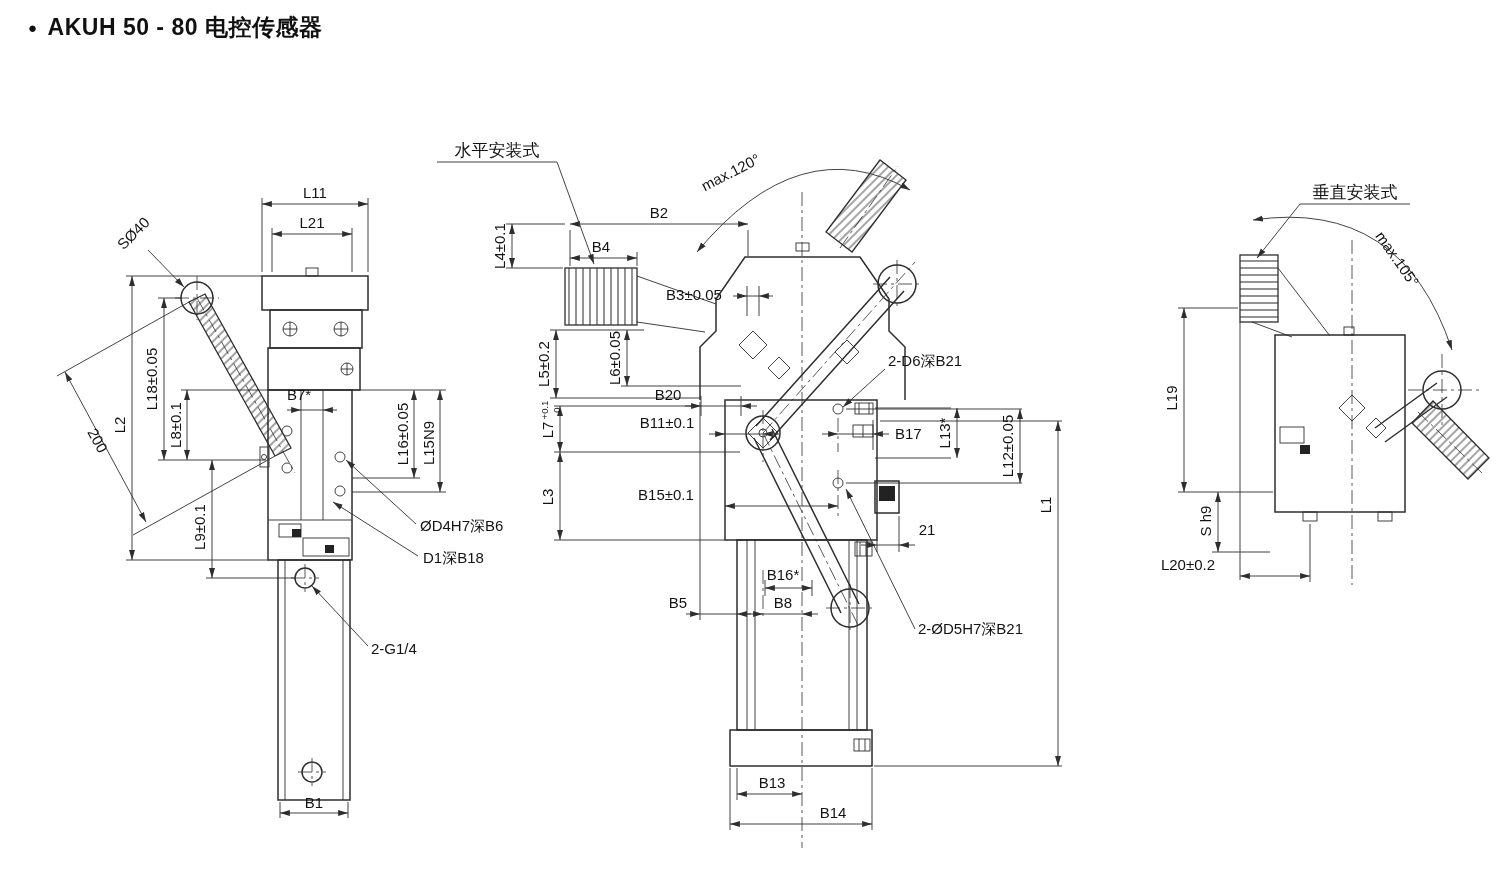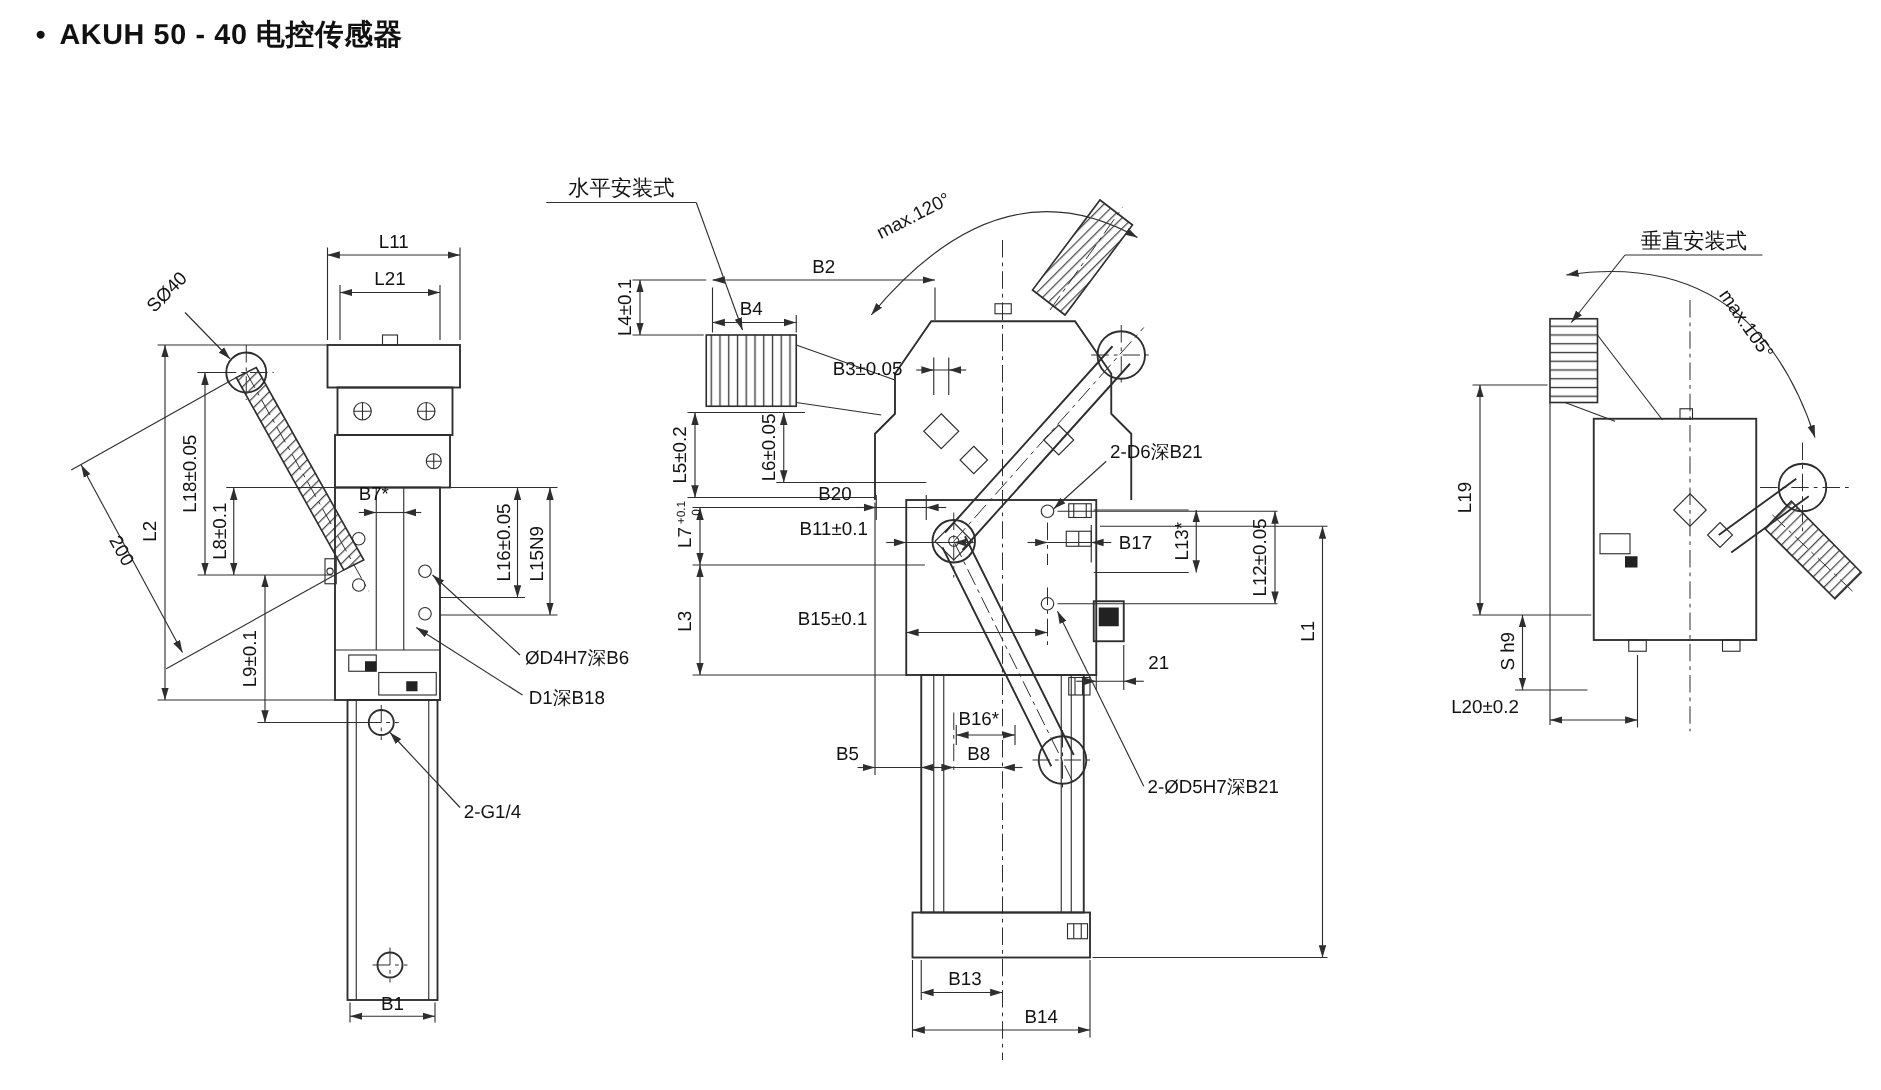--- a/index.html
+++ b/index.html
@@ -17,21 +17,21 @@
   .lbl{font-family:"Liberation Sans",sans-serif;font-size:15px;fill:#131313;}
   .lblc{font-family:"Liberation Sans",sans-serif;font-size:17px;fill:#131313;}
   .sm {font-size:9.5px;}
 </style>
 </head>
 <body>
 
 <div id="page">
   <div id="title">
     <span class="dot">●</span>
-    <span>AKUH 50 - 40 电控传感器</span>
+    <span>AKUH 50 - 80 电控传感器</span>
   </div>
 
   <svg width="1505" height="872" viewBox="0 0 1505 872">
     <defs>
       <marker id="ar" viewBox="0 0 10 8" refX="10" refY="4" markerWidth="11" markerHeight="9" orient="auto-start-reverse">
         <path d="M0,1 L10,4 L0,7 z" fill="#2e2e2e"></path>
       </marker>
       <pattern id="h45" width="6" height="6" patternUnits="userSpaceOnUse" patternTransform="rotate(45)">
         <line x1="2" y1="0" x2="2" y2="6" stroke="#4a4a4a" stroke-width="1"></line>
       </pattern>

